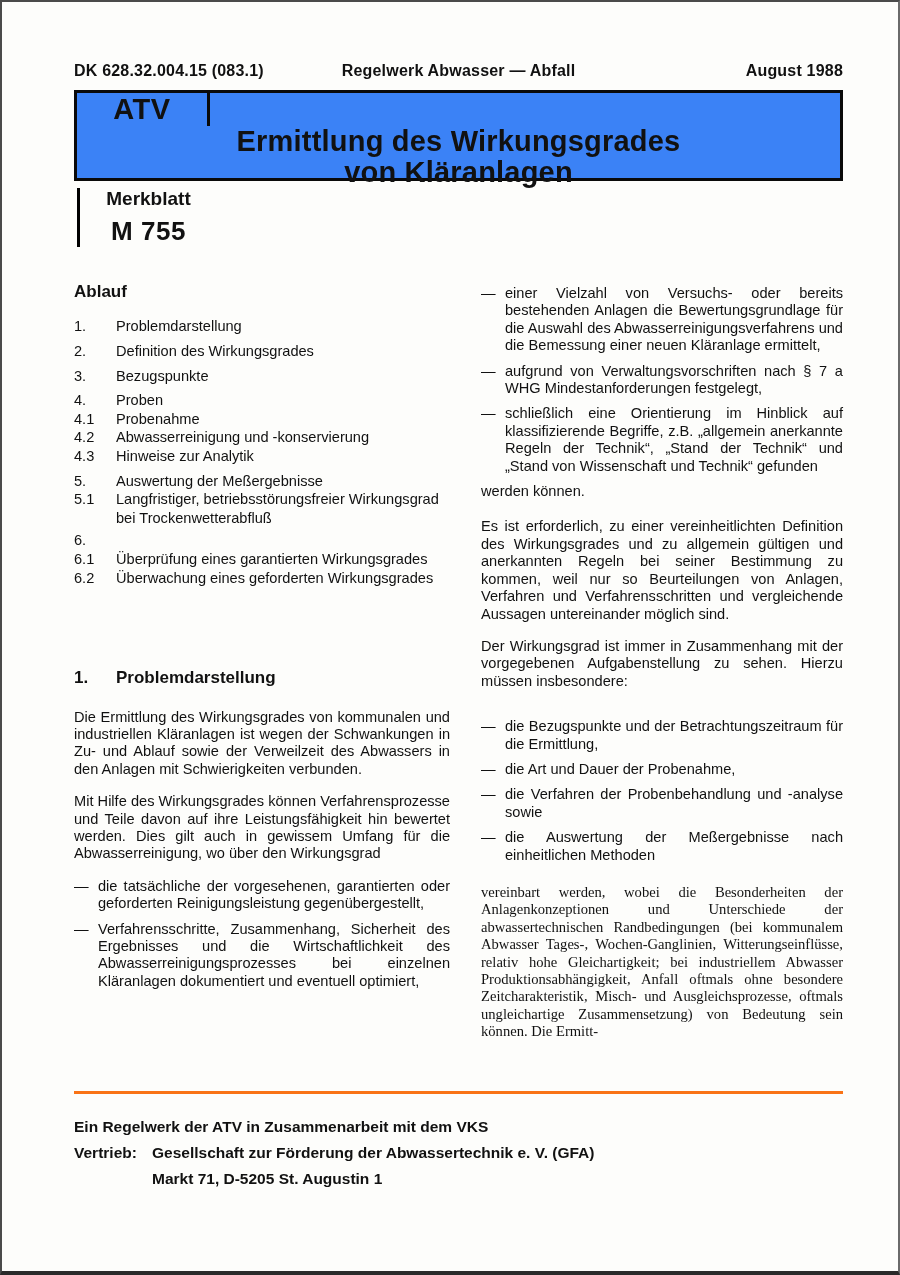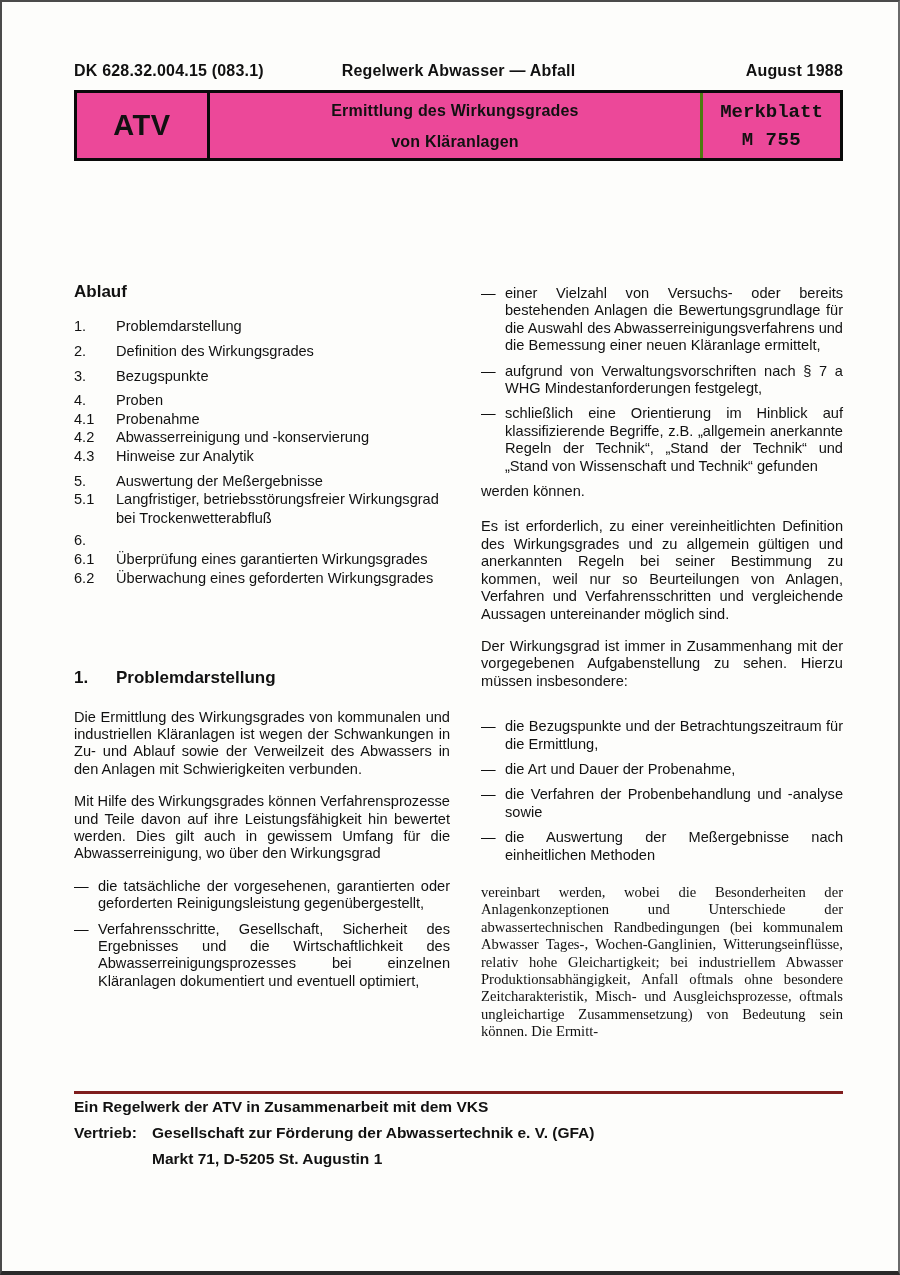--- a/index.html
+++ b/index.html
@@ -24,47 +24,47 @@
   .header-meta {
     position:absolute; top:60px; left:72px; right:55px;
     display:grid; grid-template-columns:1fr auto 1fr;
     font-size:16px; font-weight:bold; letter-spacing:0.2px;
   }
   .header-meta .hm-left  { text-align:left; }
   .header-meta .hm-center{ text-align:center; }
   .header-meta .hm-right { text-align:right; }
   
   .title-box {
-    position:absolute; top:88px; left:72px; right:55px; height:71px;
+    position:absolute; top:88px; left:72px; right:55px; height:91px;
     box-sizing:border-box;
     border:3px solid #0a0a0a;
     display:flex;
-    background:#ec4899;
+    background:#3b82f6;
+    flex-direction:column;
   }
   .tb-org {
     width:133px; box-sizing:border-box;
     border-right:3px solid #0a0a0a;
     display:flex; align-items:center; justify-content:center;
     font-size:29px; font-weight:bold; letter-spacing:0.5px;
   }
   .tb-title {
     flex:1;
     display:flex; flex-direction:column; align-items:center; justify-content:center;
-    font-size:16px; font-weight:bold; line-height:31px; letter-spacing:0.2px;
+    font-size:29px; font-weight:bold; line-height:31px; letter-spacing:0.2px;
     text-align:center;
   }
   .tb-doc {
     width:140px; box-sizing:border-box;
-    border-left:3px solid #4d7c0f;
+    border-left:3px solid #000000;
     display:flex; flex-direction:column; align-items:center; justify-content:center;
     gap:6px;
-    font-family:Liberation Mono, monospace;
   }
   .tb-doc-type   { font-size:19px; font-weight:bold; }
-  .tb-doc-number { font-size:19px; font-weight:bold; letter-spacing:0.5px; }
+  .tb-doc-number { font-size:26px; font-weight:bold; letter-spacing:0.5px; }
   
   .columns {
     position:absolute; top:281px; left:72px; right:55px;
     display:flex; gap:31px;
     font-size:14.6px; line-height:17.4px;
   }
   .col-left  { width:376px; }
   .col-right { flex:1; padding-top:2px; }
   
   .toc-heading { font-size:17px; font-weight:bold; margin:0 0 17px 0; }
@@ -87,22 +87,22 @@
   .bullets.spaced-top { margin-top:28px; }
   .bullet { display:flex; margin-bottom:8px; }
   .bullet .b-dash { width:24px; flex:none; }
   .bullet .b-text { flex:1; text-align:justify; }
   .closing-line { margin:0 0 16px 0; }
   .pt-after-bullets { margin-top:18px; }
   .pt-after-bullets2 { margin-top:20px;font-family:Liberation Serif, serif; }
   
   .footer {
     position:absolute; top:1089px; left:72px; right:55px;
-    border-top:3px solid #7f1d1d;
-    padding-top:0;
+    border-top:3px solid #f97316;
+    padding-top:20px;
     font-size:15.5px; font-weight:bold; line-height:26px;
   }
   .footer .f-line1 { margin:0; }
   .footer .f-grid {
     display:grid; grid-template-columns:78px 1fr;
   }
 </style>
 </head>
 <body>
 
@@ -187,21 +187,21 @@
       <p class="para">Die Ermittlung des Wirkungsgrades von kommunalen und industriellen Kläranlagen ist wegen der Schwankungen in Zu- und Ablauf sowie der Verweilzeit des Abwassers in den Anlagen mit Schwierigkeiten verbunden.</p>
       <p class="para">Mit Hilfe des Wirkungsgrades können Verfahrensprozesse und Teile davon auf ihre Leistungsfähigkeit hin bewertet werden. Dies gilt auch in gewissem Umfang für die Abwasserreinigung, wo über den Wirkungsgrad</p>
 
       <ul class="bullets after-para">
         <li class="bullet">
             <span class="b-dash">—</span>
             <span class="b-text">die tatsächliche der vorgesehenen, garantierten oder geforderten Reinigungsleistung gegenübergestellt,</span>
           </li>
         <li class="bullet">
             <span class="b-dash">—</span>
-            <span class="b-text">Verfahrensschritte, Gesellschaft, Sicherheit des Ergebnisses und die Wirtschaftlichkeit des Abwasserreinigungsprozesses bei einzelnen Kläranlagen dokumentiert und eventuell optimiert,</span>
+            <span class="b-text">Verfahrensschritte, Zusammenhang, Sicherheit des Ergebnisses und die Wirtschaftlichkeit des Abwasserreinigungsprozesses bei einzelnen Kläranlagen dokumentiert und eventuell optimiert,</span>
           </li>
       </ul>
     </div>
 
     <div class="col-right">
       <ul class="bullets">
         <li class="bullet">
             <span class="b-dash">—</span>
             <span class="b-text">einer Vielzahl von Versuchs- oder bereits bestehenden Anlagen die Bewertungsgrundlage für die Auswahl des Abwasserreinigungsverfahrens und die Bemessung einer neuen Kläranlage ermittelt,</span>
           </li>

